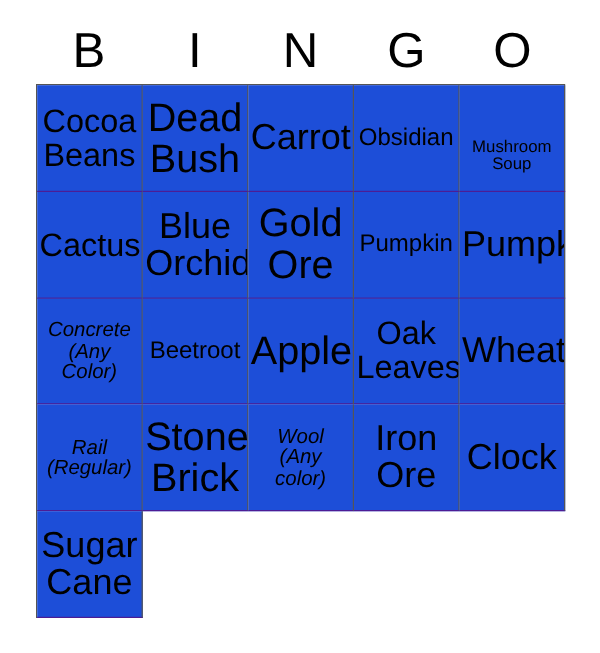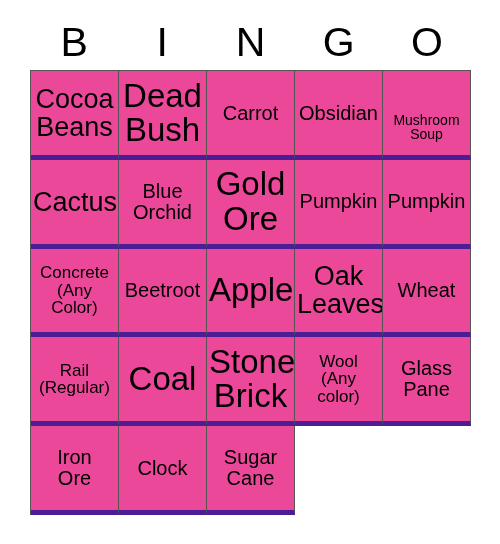--- a/index.html
+++ b/index.html
@@ -55,45 +55,45 @@
     border-top: 1px solid #555555;
     border-left: 1px solid #555555;
     display: grid;
     grid-template-columns: repeat(5, 1fr);
     grid-template-rows: repeat(5, 1fr);
   }
 
   .cell {
     box-sizing: border-box;
     border-right: 1px solid #555555;
-    border-bottom: 5px solid #4c1d95;
+    border-bottom: 1px solid #4c1d95;
     display: flex;
     align-items: center;
     justify-content: center;
     overflow: hidden;
-    background: #ec4899;
+    background: #1d4ed8;
     padding: 1px 2px;
   }
 
   .cell-text {
     display: block;
     width: 100%;
     text-align: center;
     line-height: 1.04;
     color: #000000;
     white-space: pre-line;
     word-break: normal;
   }
 
   
   .fs-xxl .cell-text { font-size: 33px; }
-  .fs-xl  .cell-text { font-size: 20px; }
+  .fs-xl  .cell-text { font-size: 30px; }
   .fs-lg  .cell-text { font-size: 27px; }
   .fs-sm  .cell-text { font-size: 20px; }
-  .fs-xs  .cell-text { font-size: 17px; }
+  .fs-xs  .cell-text { font-size: 17px; font-style: italic; }
   .fs-xxs .cell-text { font-size: 14px; margin-top: 29px; }
 </style>
 </head>
 <body>
 
 <div id="card">
 
   <div id="header">
     <div class="header-cell">B</div>
     <div class="header-cell">I</div>
@@ -154,34 +154,27 @@
 Leaves</span>
       </div>
       <div class="cell fs-xl">
         <span class="cell-text">Wheat</span>
       </div>
       <div class="cell fs-xs">
         <span class="cell-text">Rail
 (Regular)</span>
       </div>
       <div class="cell fs-xxl">
-        <span class="cell-text">Coal</span>
-      </div>
-      <div class="cell fs-xxl">
         <span class="cell-text">Stone
 Brick</span>
       </div>
       <div class="cell fs-xs">
         <span class="cell-text">Wool
 (Any
 color)</span>
-      </div>
-      <div class="cell fs-xl">
-        <span class="cell-text">Glass
-Pane</span>
       </div>
       <div class="cell fs-xl">
         <span class="cell-text">Iron
 Ore</span>
       </div>
       <div class="cell fs-xl">
         <span class="cell-text">Clock</span>
       </div>
       <div class="cell fs-xl">
         <span class="cell-text">Sugar

